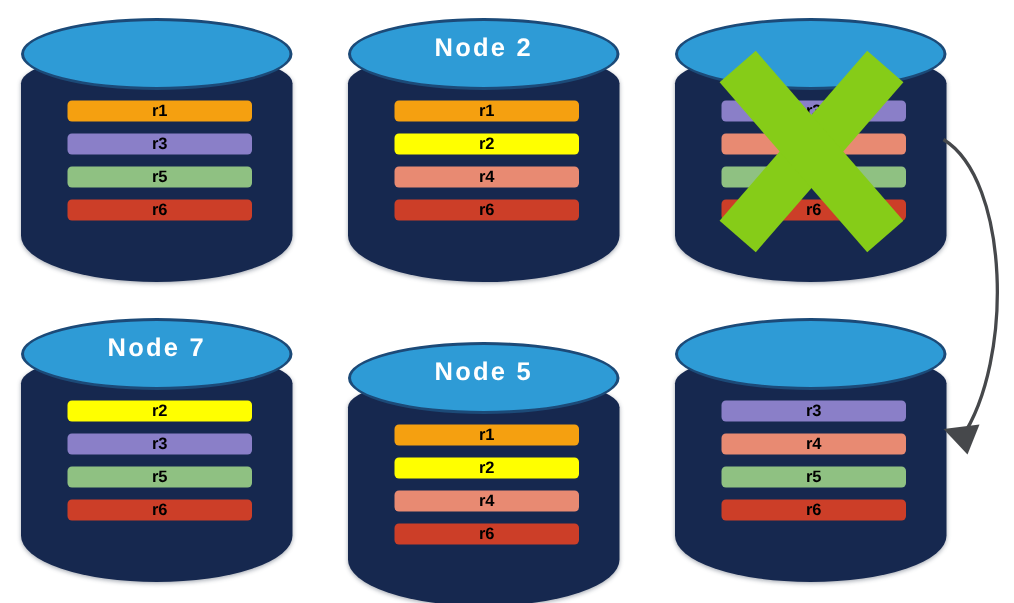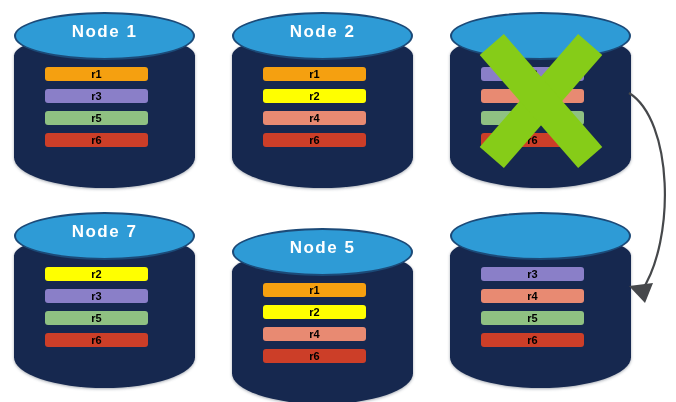--- a/index.html
+++ b/index.html
@@ -69,21 +69,21 @@
   
   .bars {
     position: absolute;
     left: 31px;
     top: 55px;
     width: 119px;
   }
 
   .bar {
     position: relative;
-    width: 103px;
+    width: 123px;
     height: 14px;
     margin-bottom: 8px;
     border-radius: 3px;
     text-align: center;
     font-size: 11px;
     font-weight: bold;
     color: #000000;
     line-height: 14px;
     box-sizing: border-box;
   }
@@ -121,21 +121,20 @@
   }
 </style>
 </head>
 <body style="background: rgb(255, 255, 255);">
 
 <div id="canvas">
 
   <div class="node" style="left:14px; top:12px;">
     <div class="cyl-body" style="background: rgb(22, 40, 79);"></div>
     <div class="cyl-top" style="background: rgb(46, 155, 214);"></div>
-    <div class="cyl-label">Node 1</div>
     <div class="bars">
       <div class="bar" style="background: rgb(245, 160, 16);">r1</div>
       <div class="bar" style="background: rgb(138, 127, 200);">r3</div>
       <div class="bar" style="background: rgb(143, 193, 130);">r5</div>
       <div class="bar" style="background: rgb(204, 62, 40);">r6</div>
     </div>
   </div>
 
   <div class="node" style="left:232px; top:12px;padding-left:41px;">
     <div class="cyl-body" style="background: rgb(22, 40, 79);"></div>

